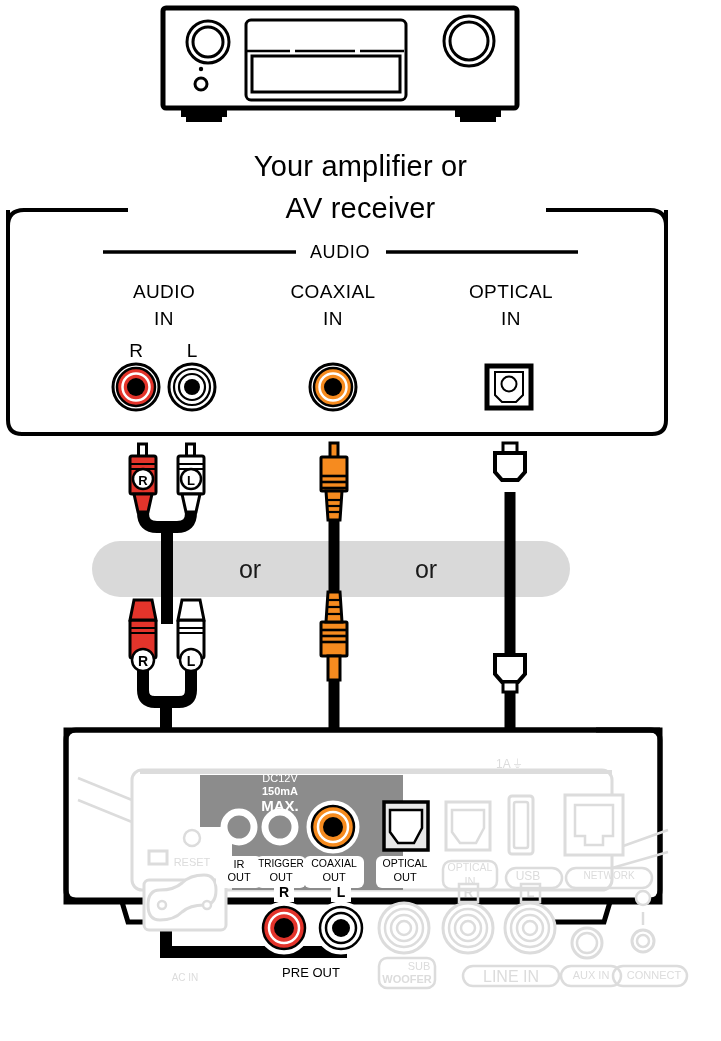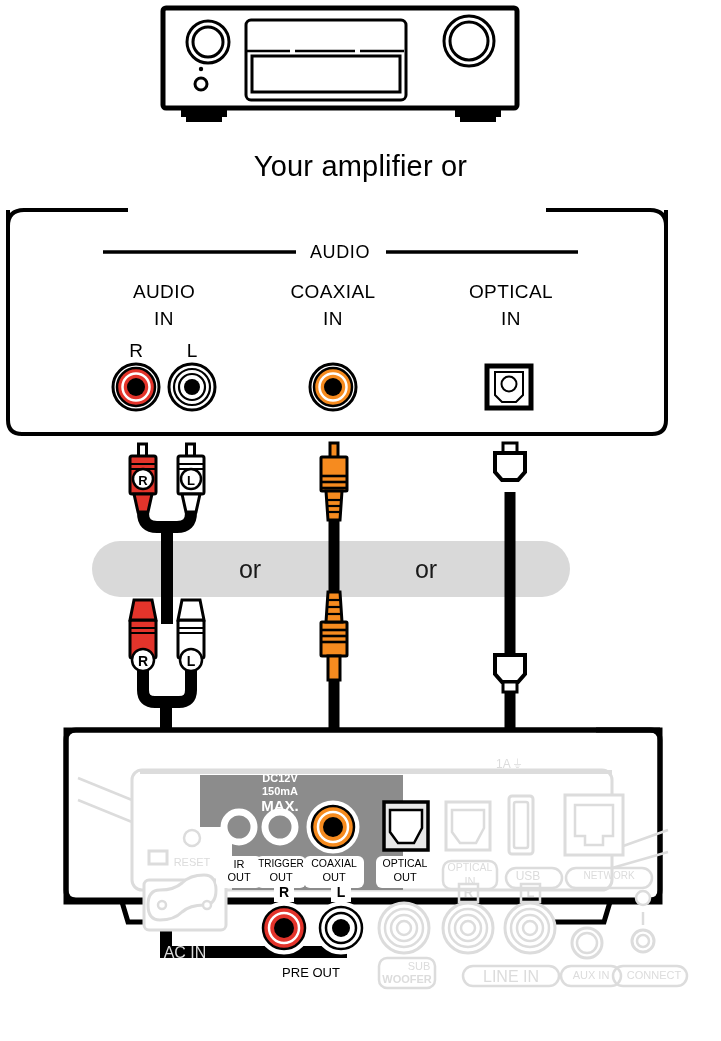--- a/index.html
+++ b/index.html
@@ -302,45 +302,46 @@
     </g>
 
     <g fill="none" stroke="#dcdcdc" stroke-width="2.5">
       <rect x="459" y="884" width="19" height="18"></rect>
       <rect x="521" y="884" width="19" height="18"></rect>
     </g>
   </g>
 </svg>
 
 <div class="lbl title" style="left:0;top:150px;width:721px;">Your amplifier or</div>
+<div class="lbl title" style="left:0;top:192px;width:721px;">AV receiver</div>
 
 <div class="lbl audiohdr" style="left:300px;top:242px;width:80px;">AUDIO</div>
 
 <div class="lbl jacklabel" style="left:104px;top:281px;width:120px;">AUDIO</div>
 <div class="lbl jacklabel" style="left:104px;top:308px;width:120px;">IN</div>
 <div class="lbl jacklabel" style="left:273px;top:281px;width:120px;">COAXIAL</div>
 <div class="lbl jacklabel" style="left:273px;top:308px;width:120px;">IN</div>
 <div class="lbl jacklabel" style="left:451px;top:281px;width:120px;">OPTICAL</div>
 <div class="lbl jacklabel" style="left:451px;top:308px;width:120px;">IN</div>
 
 <div class="lbl rl" style="left:116px;top:340px;width:40px;">R</div>
 <div class="lbl rl" style="left:172px;top:340px;width:40px;">L</div>
 
 <div class="lbl orlbl" style="left:215px;top:555px;width:70px;">or</div>
 <div class="lbl orlbl" style="left:391px;top:555px;width:70px;">or</div>
 
-<div class="lbl" style="left:240px;top:772px;width:80px;font-size:11px;color:#fff;font-weight:bold;">DC12V</div>
+<div class="lbl" style="left:240px;top:772px;width:80px;font-size:11px;color:#fff;font-weight:normal;">DC12V</div>
 <div class="lbl" style="left:240px;top:785px;width:80px;font-size:11px;color:#fff;font-weight:bold;">150mA</div>
 <div class="lbl" style="left:240px;top:798px;width:80px;font-size:15px;color:#fff;font-weight:bold;">MAX.</div>
 
 <div class="lbl" style="left:496px;top:758px;width:70px;font-size:12px;color:#dcdcdc;text-align:left;">1A ⏚</div>
 
 <div class="lbl" style="left:160px;top:856px;width:64px;font-size:11px;color:#dcdcdc;">RESET</div>
 
-<div class="lbl" style="left:148px;top:944px;width:74px;font-size:16px;color:#dcdcdc;">AC IN</div>
+<div class="lbl" style="left:148px;top:972px;width:74px;font-size:10px;color:#dcdcdc;">AC IN</div>
 
 <div class="lbl" style="left:216px;top:858px;width:46px;font-size:11px;">IR</div>
 <div class="lbl" style="left:216px;top:871px;width:46px;font-size:11px;">OUT</div>
 
 <div class="lbl" style="left:256px;top:858px;width:50px;font-size:10px;">TRIGGER</div>
 <div class="lbl" style="left:256px;top:871px;width:50px;font-size:11px;">OUT</div>
 
 <div class="lbl" style="left:304px;top:858px;width:60px;font-size:10.5px;">COAXIAL</div>
 <div class="lbl" style="left:304px;top:871px;width:60px;font-size:11px;">OUT</div>
 

